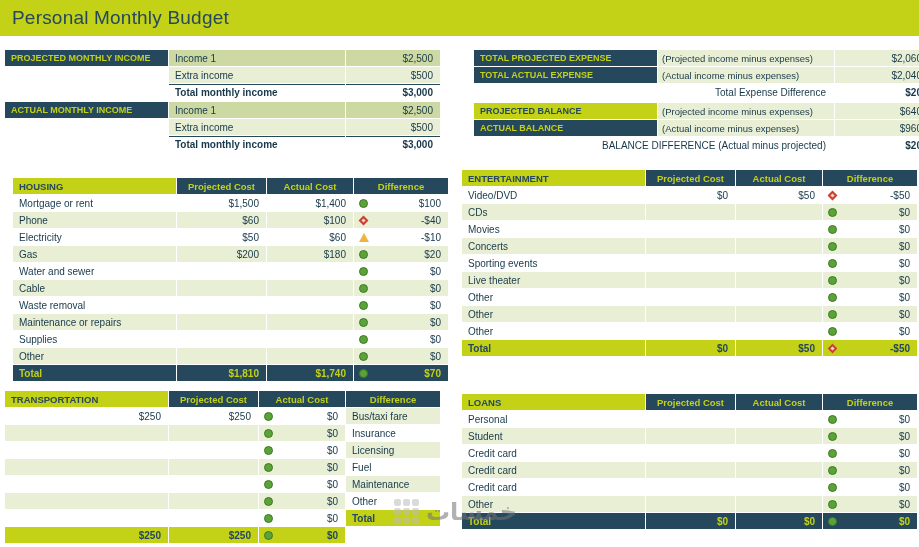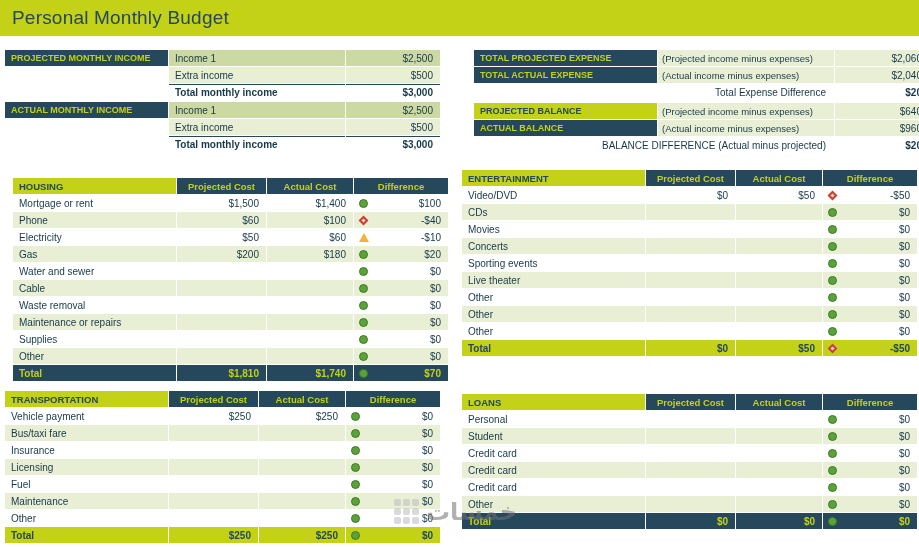--- a/index.html
+++ b/index.html
@@ -189,21 +189,20 @@
       <div class="cell diff tot-navy">
         <span class="icon i-circle"></span>
         <span class="dval">$70</span>
       </div>
     </section>
   <section id="table-1" class="grid g-table g-table-left">
       <div class="cell lime cat-head">TRANSPORTATION</div>
       <div class="cell navy col-head">Projected Cost</div>
       <div class="cell navy col-head">Actual Cost</div>
       <div class="cell navy col-head">Difference</div>
-      <div class="cell name">Vehicle payment</div>
       <div class="cell money">$250</div>
       <div class="cell money">$250</div>
       <div class="cell diff">
         <span class="icon i-circle"></span>
         <span class="dval">$0</span>
       </div>
       <div class="cell name stripe-light">Bus/taxi fare</div>
       <div class="cell money stripe-light"></div>
       <div class="cell money stripe-light"></div>
       <div class="cell diff stripe-light">

